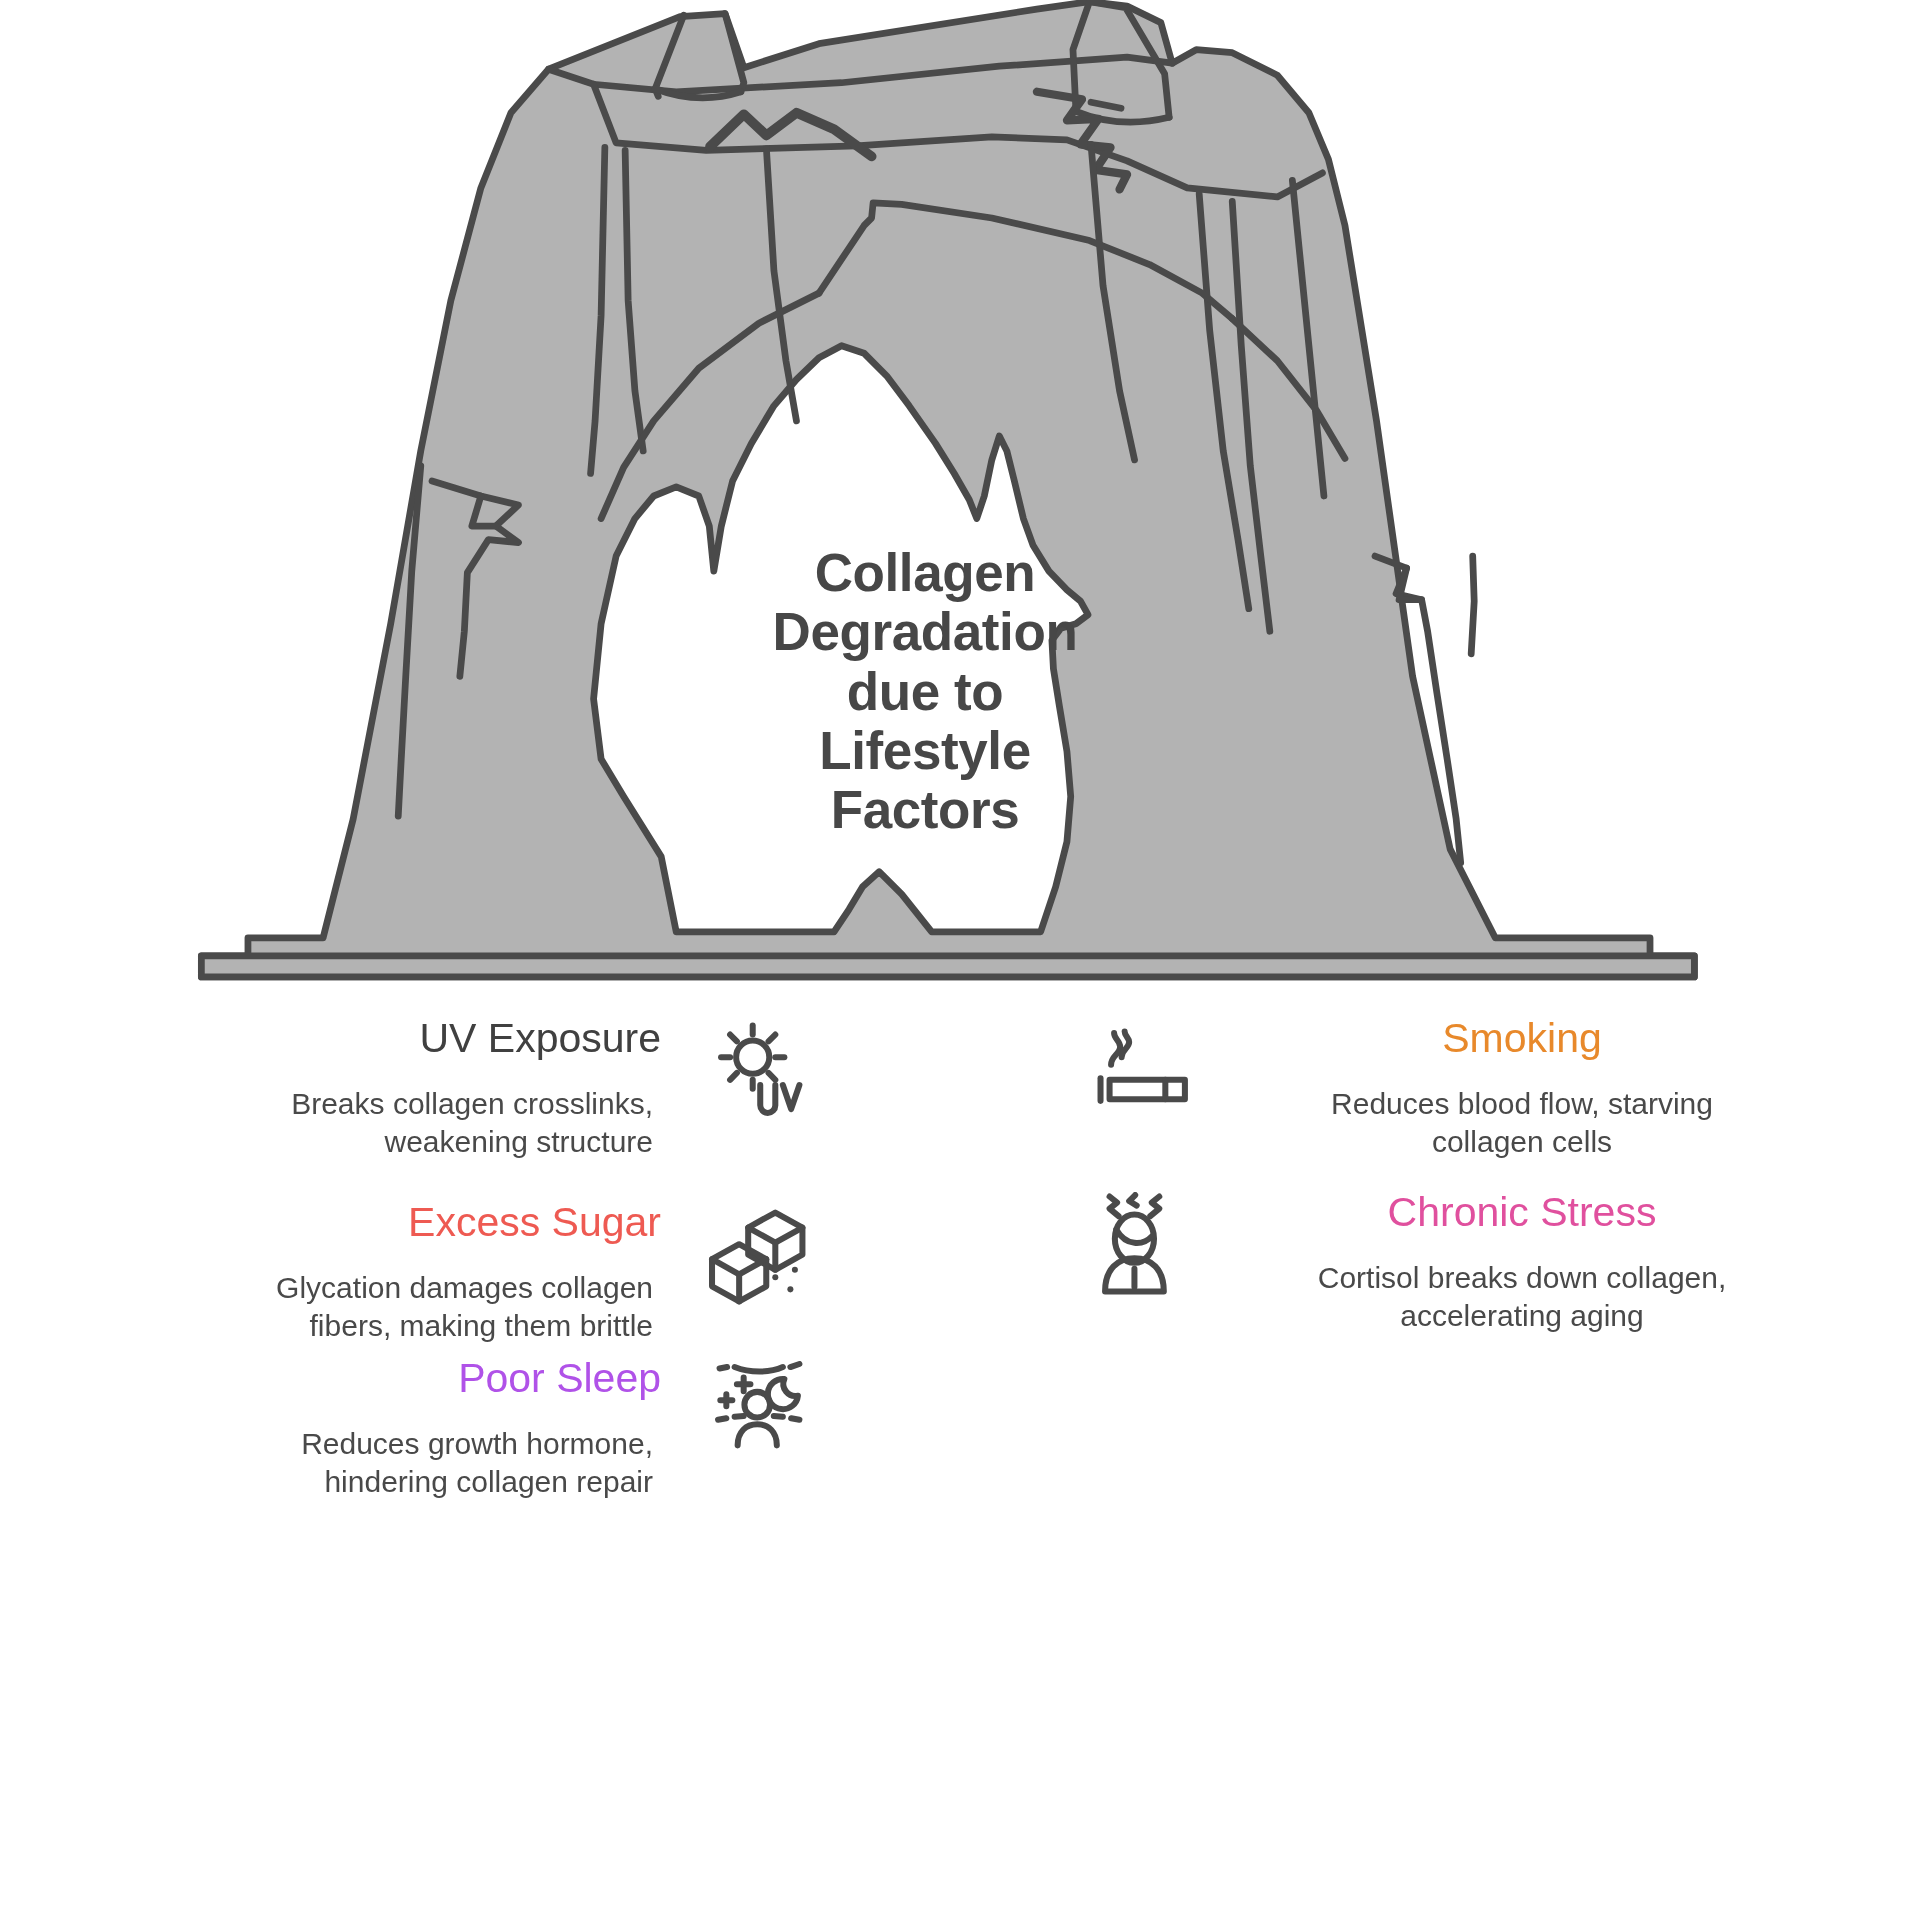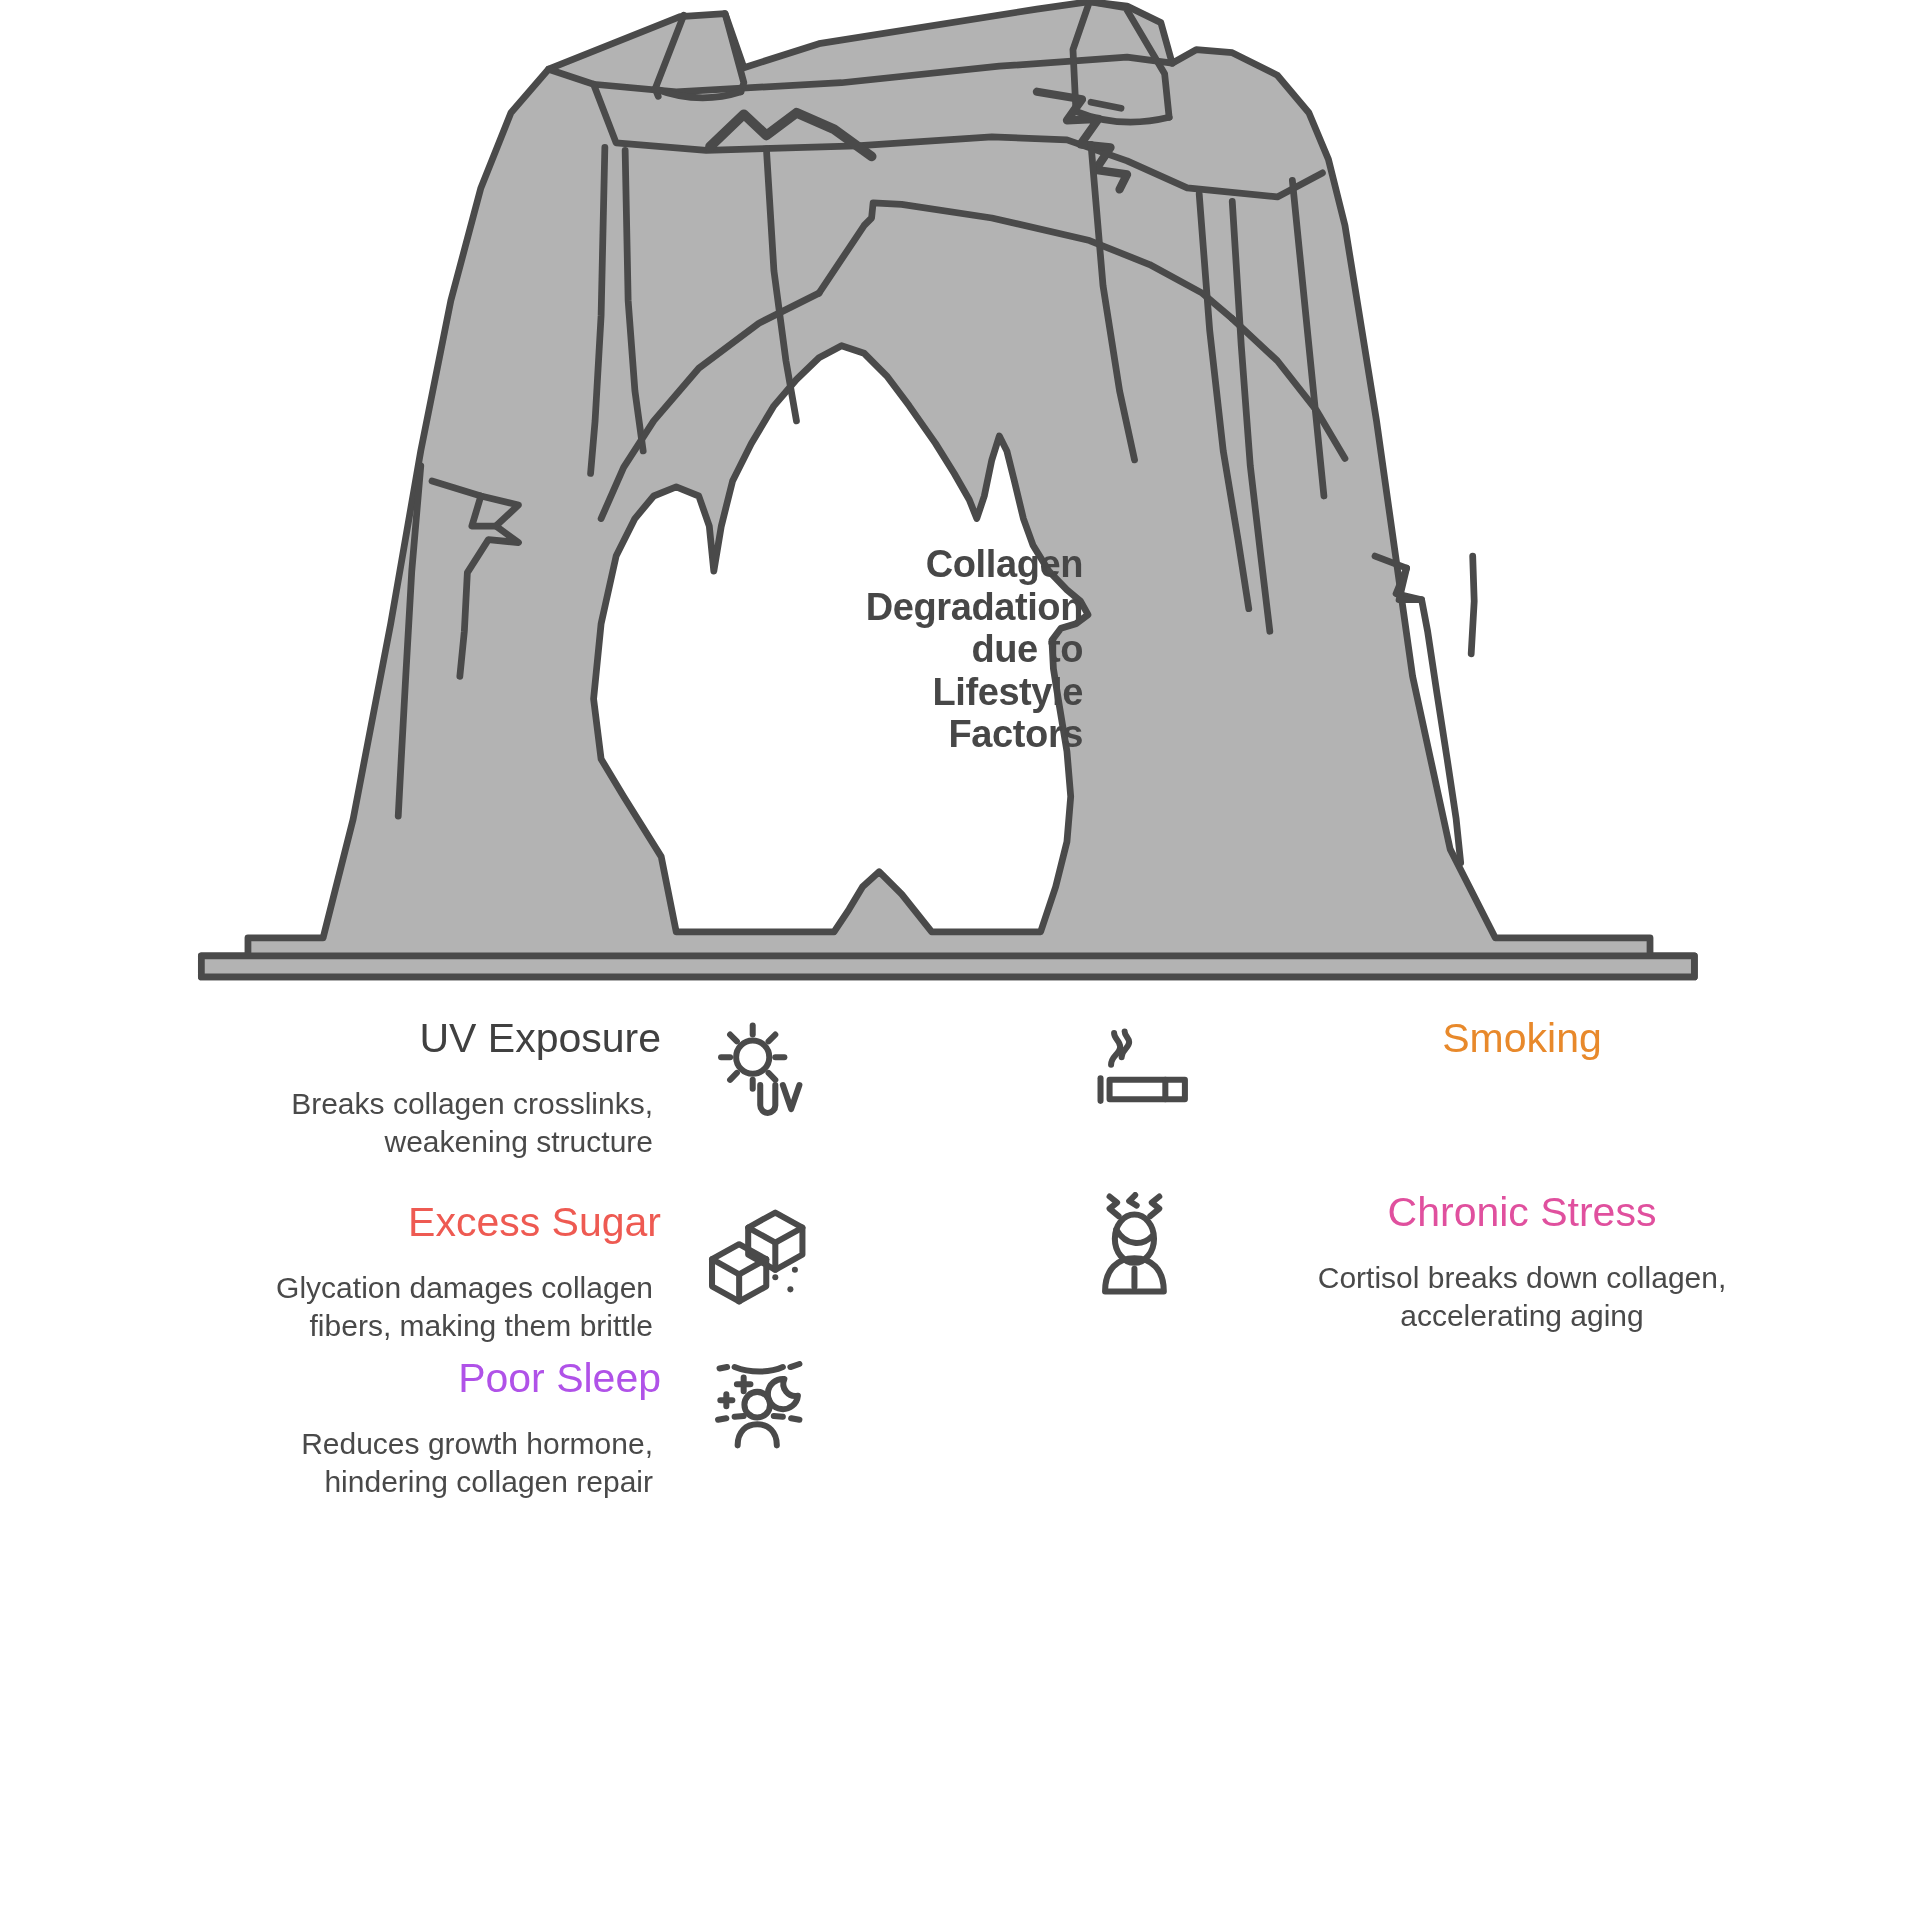--- a/index.html
+++ b/index.html
@@ -23,22 +23,22 @@
     width: 1913px;
     height: 992px;
   }
 
   
   #cave-title {
     position: absolute;
     left: 767px;
     top: 543px;
     width: 316px;
-    text-align: right;
-    font-size: 38px;
+    text-align: center;
+    font-size: 53px;
     font-weight: bold;
     line-height: 1.12;
     color: #474747;
     letter-spacing: -0.4px;
   }
   #cave-title .tline { display: block; }
 
   
   #factors {
     position: absolute;
@@ -234,20 +234,24 @@
         <path d="M 24,62 C 24,50 36,48 36,38 C 36,30 28,28 28,20"></path>
         <path d="M 38,52 C 38,42 48,40 48,32 C 48,26 42,24 42,18"></path>
 
         <rect x="22" y="82" width="100" height="26"></rect>
         <line x1="96" y1="82" x2="96" y2="108"></line>
         <line x1="10" y1="80" x2="10" y2="110"></line>
       </svg>
     </div>
     <div class="factor-text">
       <div class="factor-title" style="color:#e8892b">Smoking</div>
+      <div class="factor-desc">
+        <span>Reduces blood flow, starving</span><br>
+        <span>collagen cells</span>
+      </div>
     </div>
   </div>
 
   <div class="factor-row col-left row-sugar">
     <div class="factor-text">
       <div class="factor-title" style="color:#ee5a52">Excess Sugar</div>
       <div class="factor-desc">
         <span>Glycation damages collagen</span><br>
         <span>fibers, making them brittle</span>
       </div>

